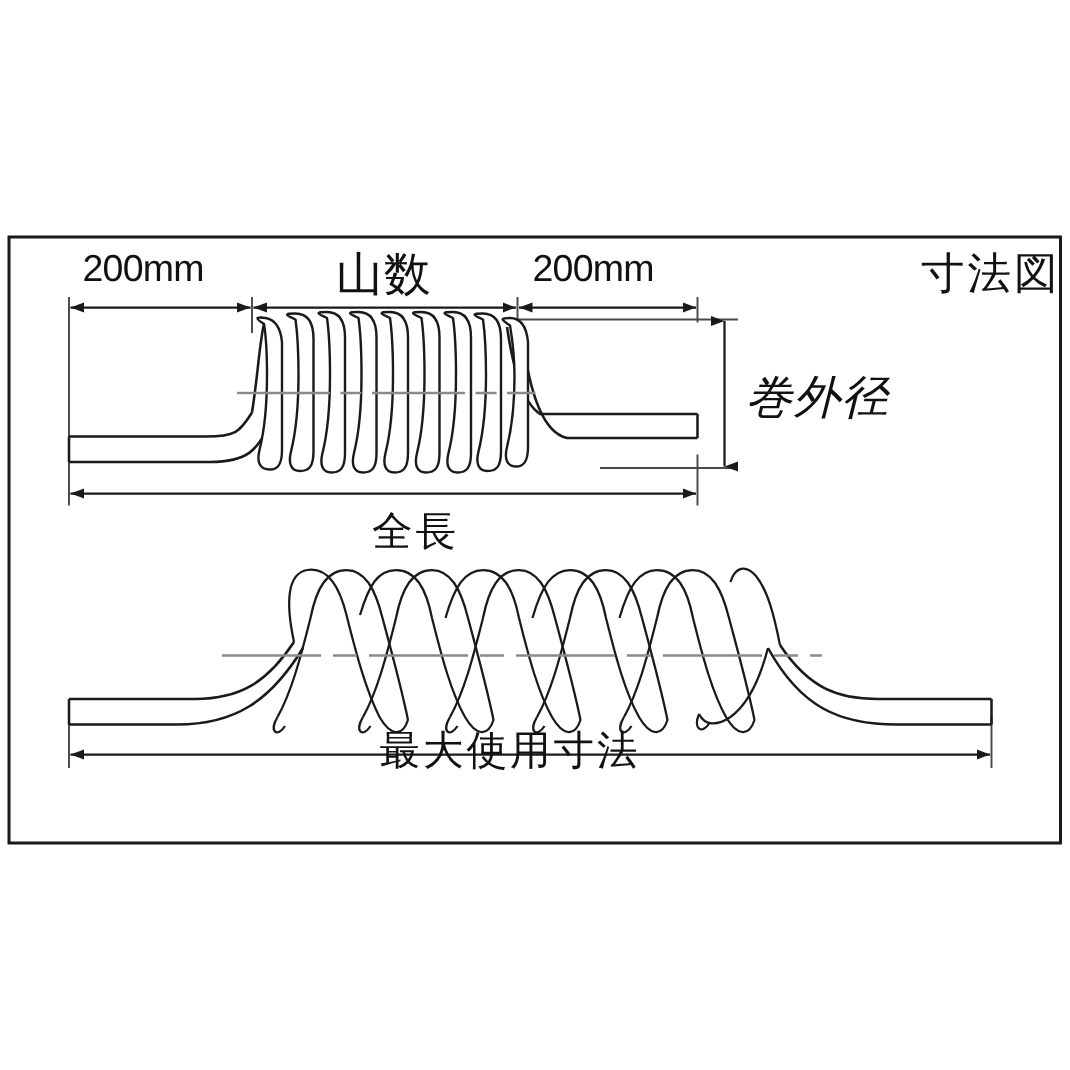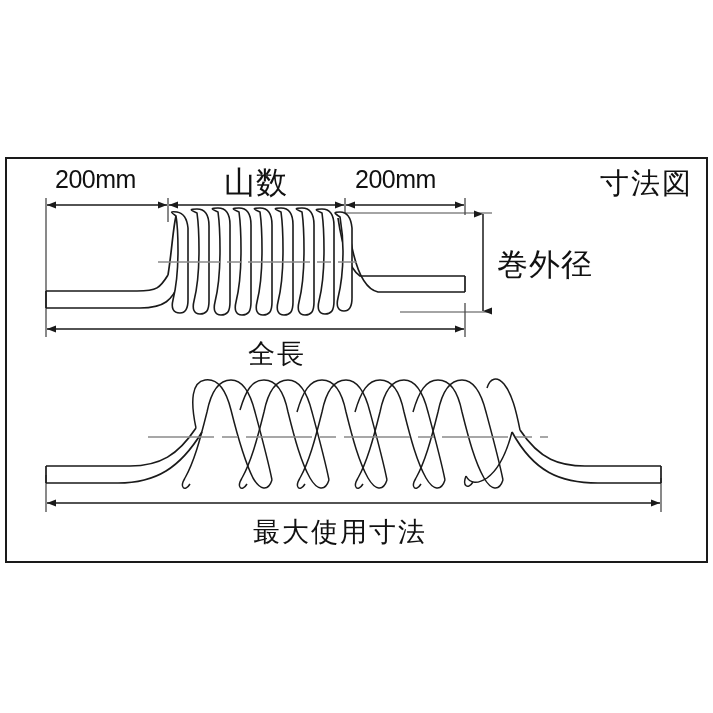--- a/index.html
+++ b/index.html
@@ -42,20 +42,21 @@
     font-size: 25px;
     letter-spacing: -0.5px;
   }
   .lbl-jp {
     font-size: 31px;
     letter-spacing: 1px;
   }
   .lbl-title {
     font-size: 29px;
     letter-spacing: 2px;
+    margin-left: 14px;
   }
   .lbl-big {
     font-size: 27px;
     letter-spacing: 2px;
   }
 </style>
 </head>
 <body>
 
 <div id="root">
@@ -211,19 +212,19 @@
   </div>
 
   <div class="lbl lbl-jp" style="left:224px; top:167px;">山数</div>
 
   <div class="lbl lbl-dim" style="left:355px; top:167px;">
     <span>200mm</span>
   </div>
 
   <div class="lbl lbl-title" style="left:600px; top:169px;">寸法図</div>
 
-  <div class="lbl lbl-jp" style="left:497px; top:249px;">巻外径</div>
+  <div class="lbl lbl-jp" style="left:497px; top:249px;font-style:italic;">巻外径</div>
 
   <div class="lbl lbl-big" style="left:228px; top:341px;margin-left:20px;">全長</div>
 
-  <div class="lbl lbl-big" style="left:253px; top:519px;text-align:right;">最大使用寸法</div>
+  <div class="lbl lbl-big" style="left:253px; top:487px;text-align:right;">最大使用寸法</div>
 
 </div>
 
 </body></html>

